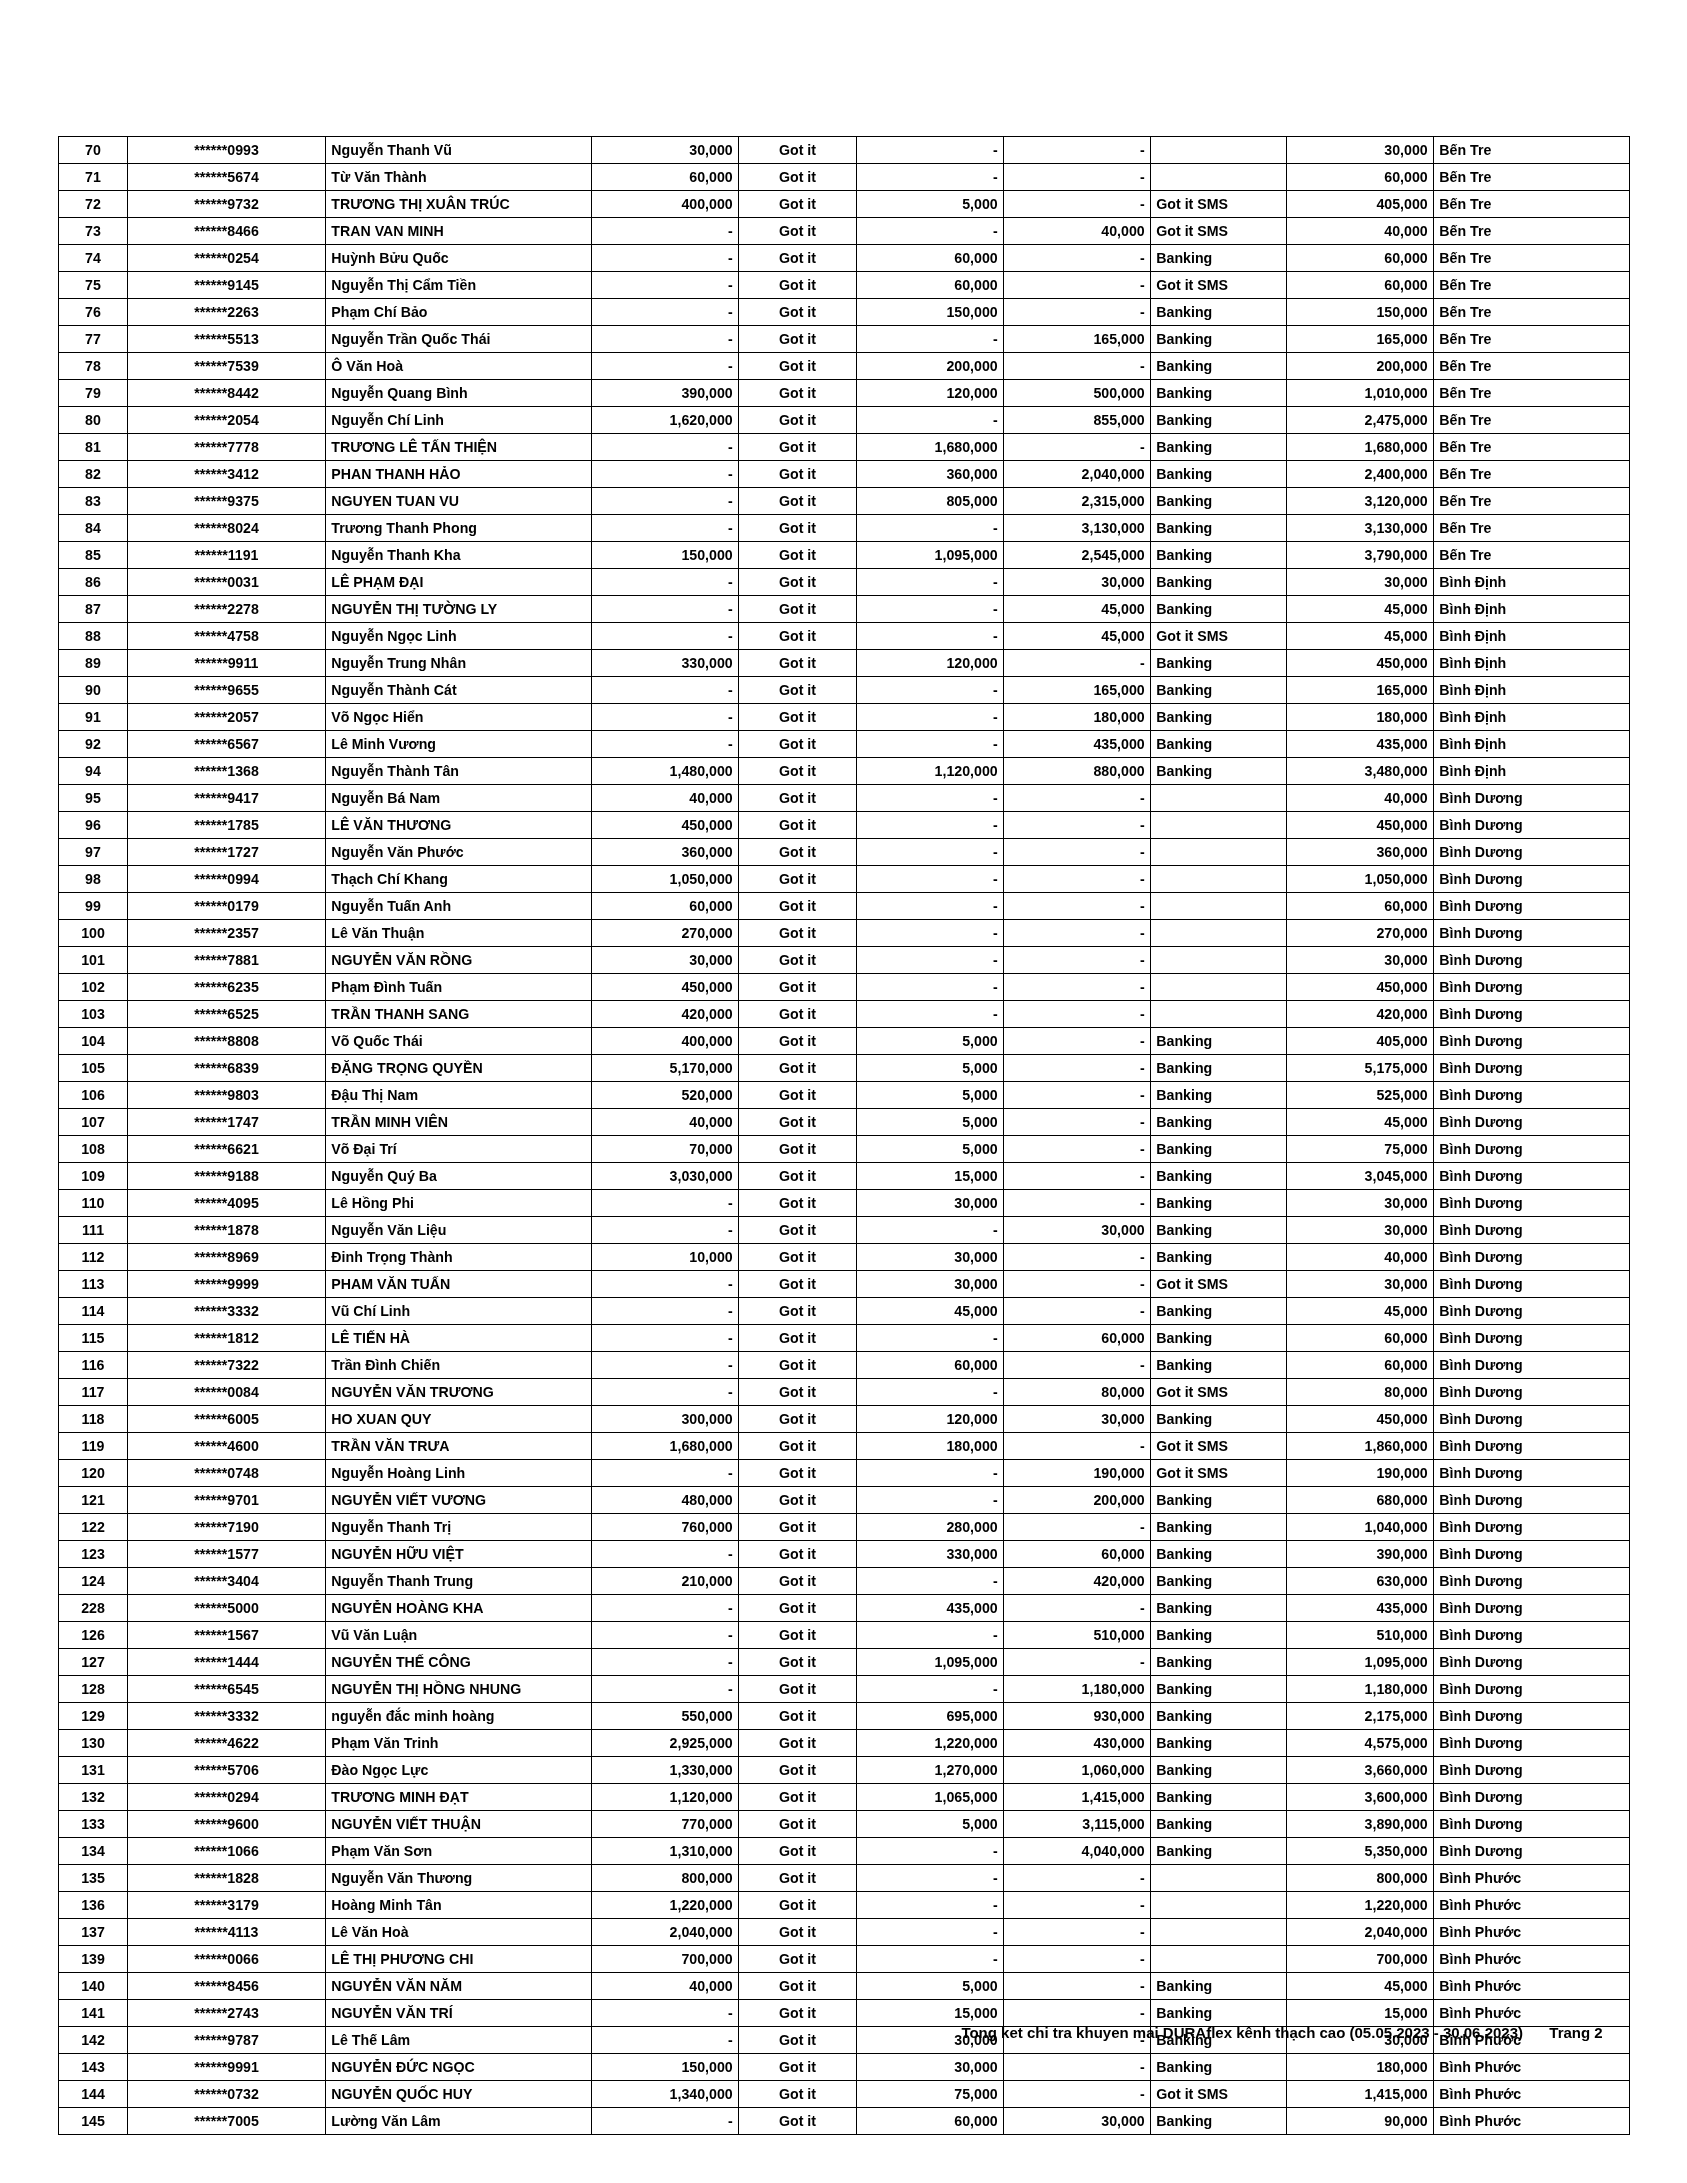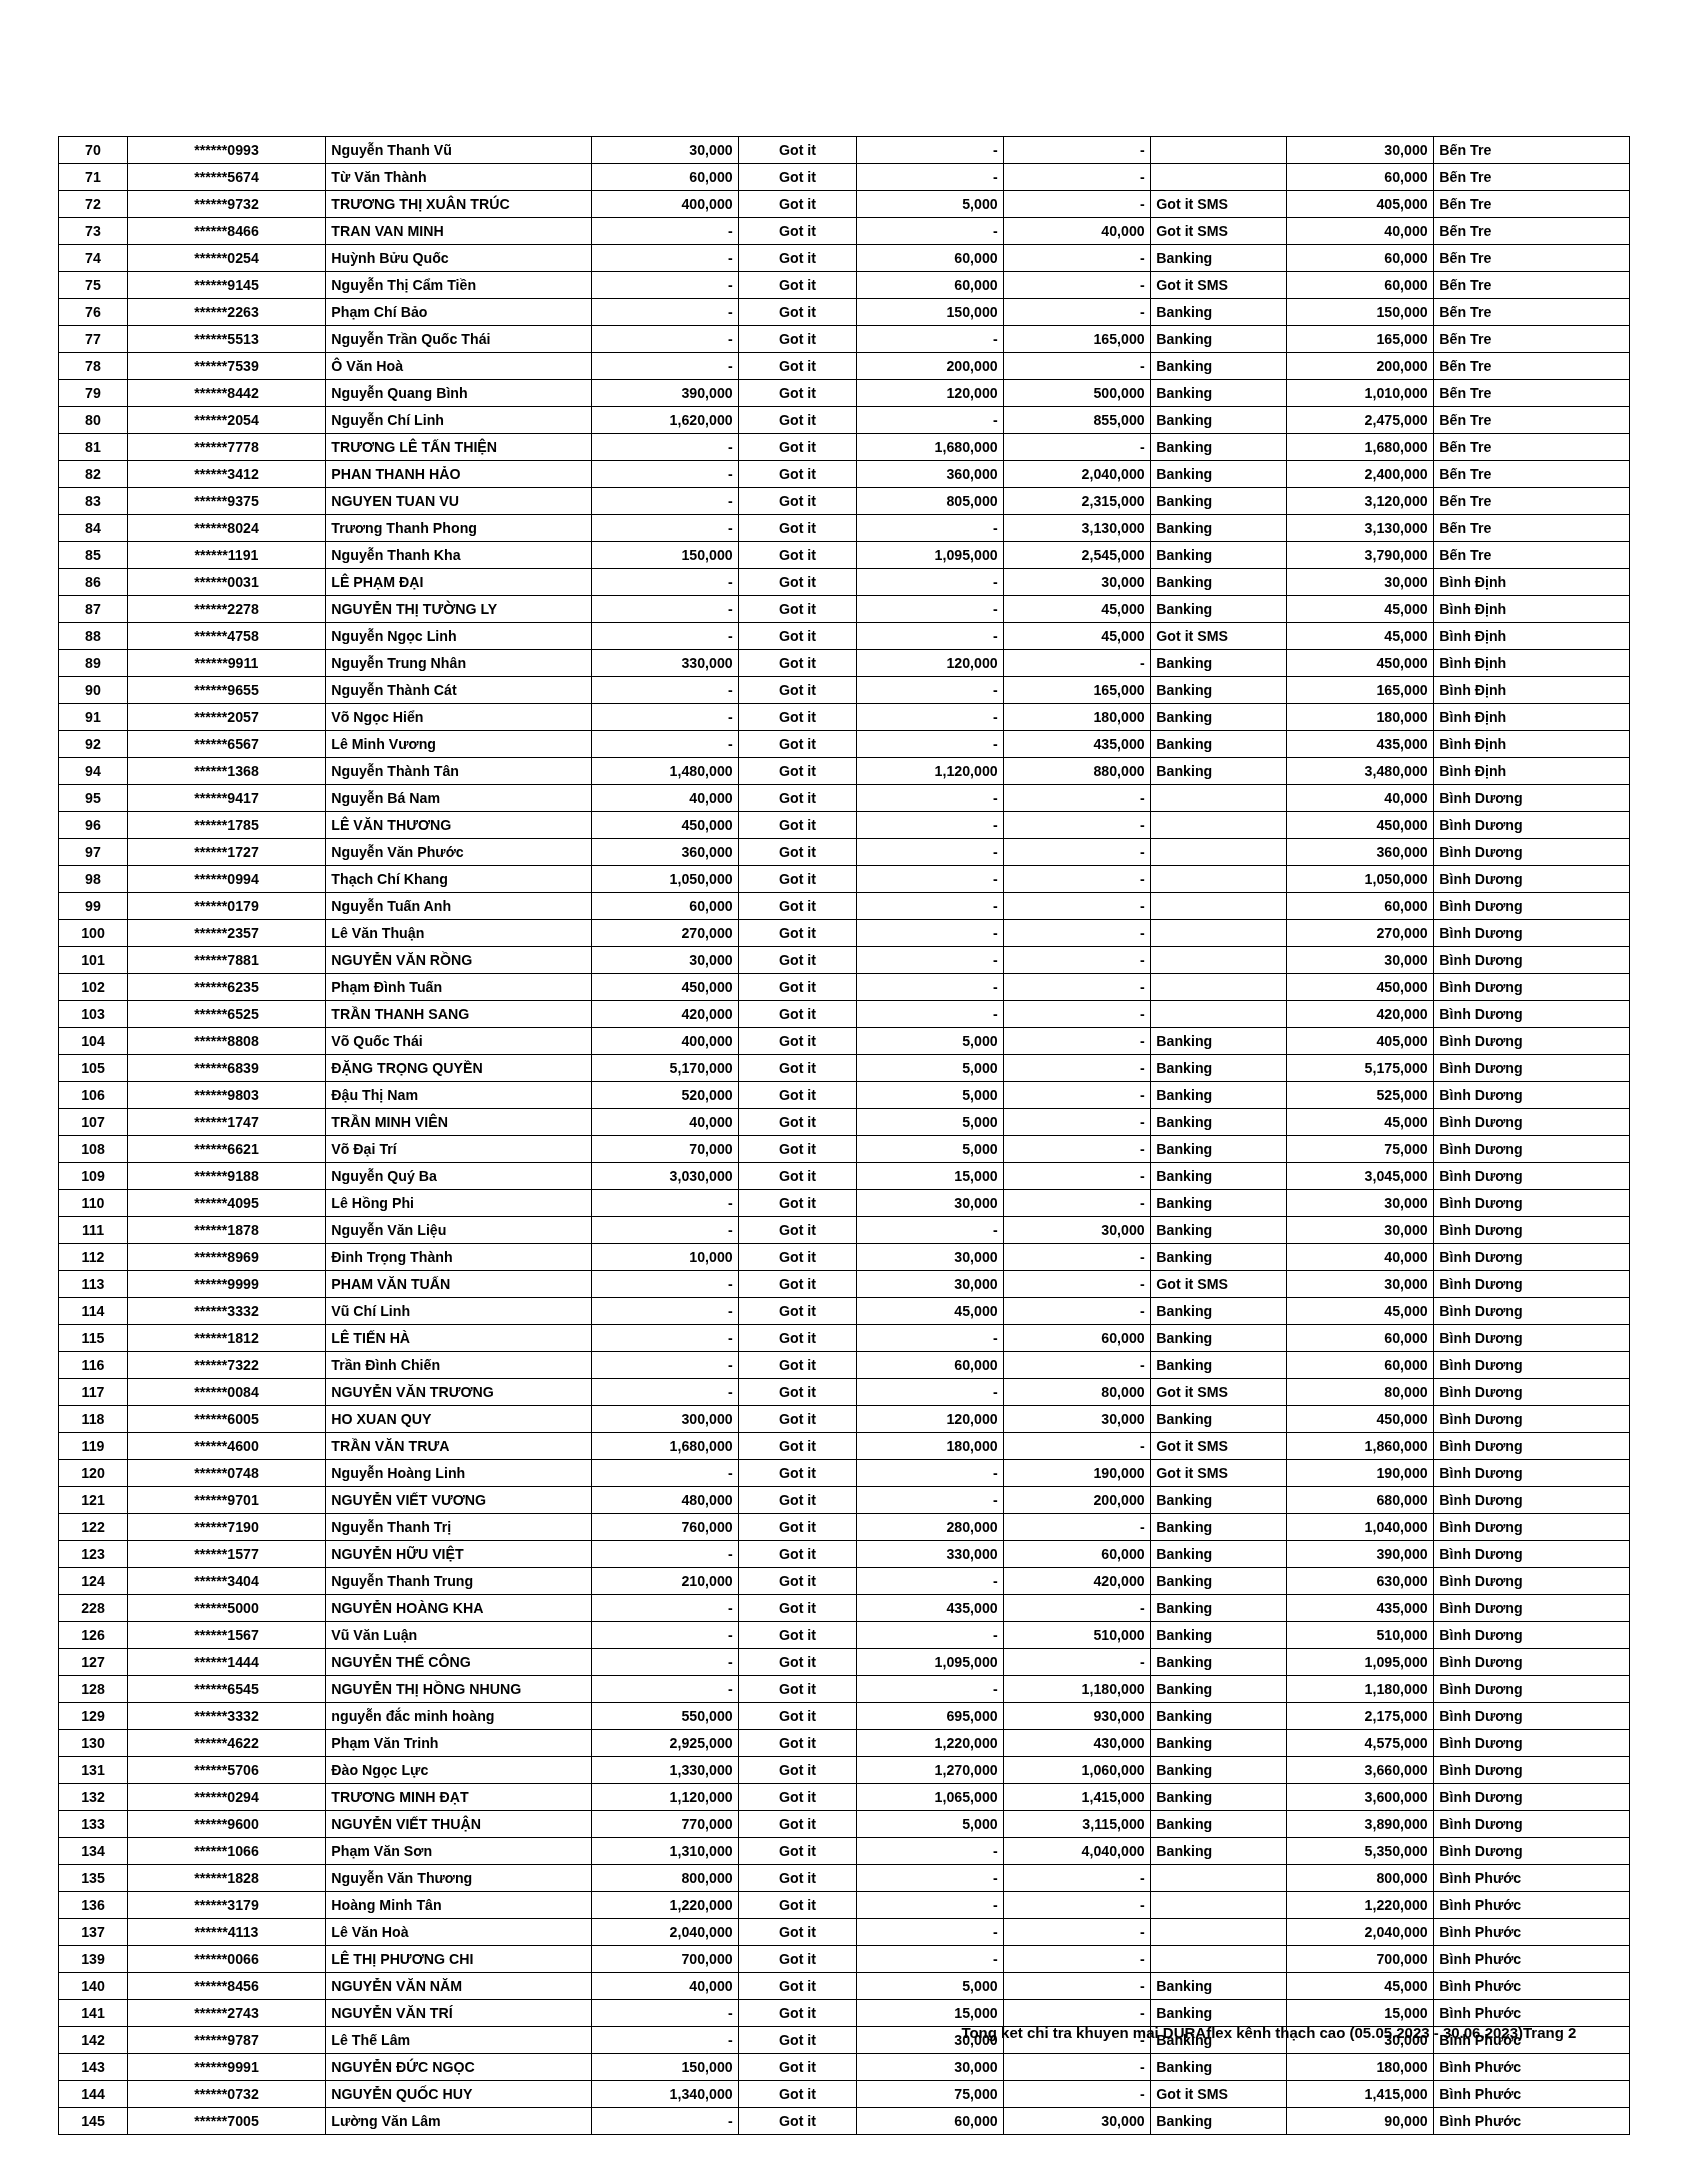--- a/index.html
+++ b/index.html
@@ -61,21 +61,21 @@
     display: flex;
     align-items: baseline;
   }
   .footer .f-title {
     flex: 1;
     text-align: right;
     padding-left: 98px;
   }
   .footer .f-page {
     width: 106px;
-    text-align: left;
+    text-align: center;
   }
 </style>
 </head>
 <body>
 
 <div class="page">
 
   <table class="data">
     <colgroup>
       <col class="c-idx">

